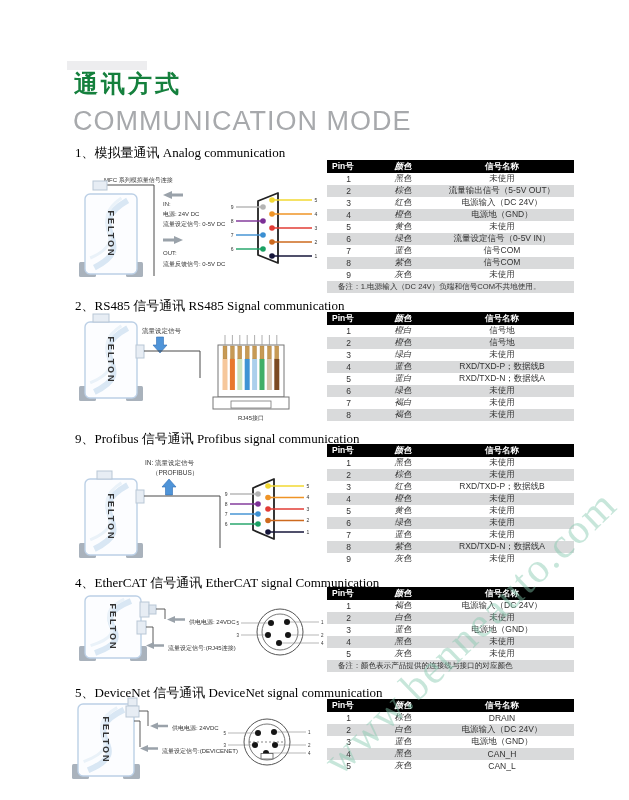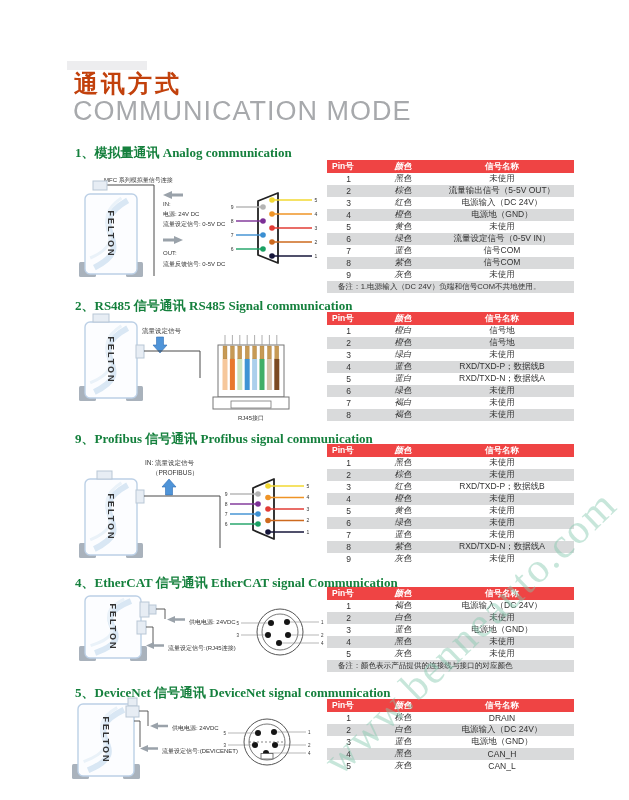--- a/index.html
+++ b/index.html
@@ -1,29 +1,29 @@
 <!DOCTYPE html>
 <html><head>
 <meta charset="utf-8">
 <style>
   html,body{margin:0;padding:0;background:#9a9a9a;}
   .page{position:relative;width:629px;height:800px;margin:0 auto;background:#ffffff;
         overflow:hidden;font-family:"Liberation Sans",sans-serif;}
   .deco-bar{position:absolute;left:67px;top:61px;width:80px;height:9px;background:#ededef;}
   .title-zh{position:absolute;left:74px;top:68px;font-size:24px;font-weight:bold;
-            color:#c2410c;letter-spacing:3px;}
-  .title-en{position:absolute;left:73px;top:96px;font-size:27px;color:#a7a9ac;letter-spacing:1px;}
+            color:#15803d;letter-spacing:3px;}
+  .title-en{position:absolute;left:73px;top:106px;font-size:27px;color:#a7a9ac;letter-spacing:1px;}
   .sec-heading{position:absolute;left:75px;font-family:"Liberation Serif",serif;
-               font-size:13px;font-weight:bold;color:#15803d;white-space:nowrap;}
+               font-size:13px;font-weight:normal;color:#000000;white-space:nowrap;}
   #h1{top:144px}#h2{top:297px}#h3{top:430px}#h4{top:574px}#h5{top:684px}
 
   .pin-table{position:absolute;left:327px;width:226px;border-collapse:collapse;
              table-layout:fixed;font-size:8.5px;color:#333;}
   #t1{top:160px}#t2{top:312px}#t3{top:444px}#t4{top:587px}#t5{top:699px}
-  .pin-table th{background:#ef4444;color:#fff;font-weight:bold;height:13px;padding:0 2px;
+  .pin-table th{background:#000000;color:#fff;font-weight:bold;height:13px;padding:0 2px;
                 font-size:8.5px;}
   .pin-table td{height:12px;padding:0 2px;text-align:center;white-space:nowrap;overflow:hidden;}
   .pin-table tbody tr:nth-child(even) td{background:#d9dadb;}
   .pin-table th.c1{width:36px;text-align:left;padding-left:5px;}
   .pin-table td.c1{width:36px;}
   .pin-table th.c2,.pin-table td.c2{width:50px;text-align:center;padding-left:8px;font-style:italic;}
   .pin-table th.c3,.pin-table td.c3{width:140px;}
   .pin-table tr.note-row td{background:#d9dadb;text-align:left;font-size:7.6px;
                             padding-left:11px;height:12px;}
   .diagram{position:absolute;}

